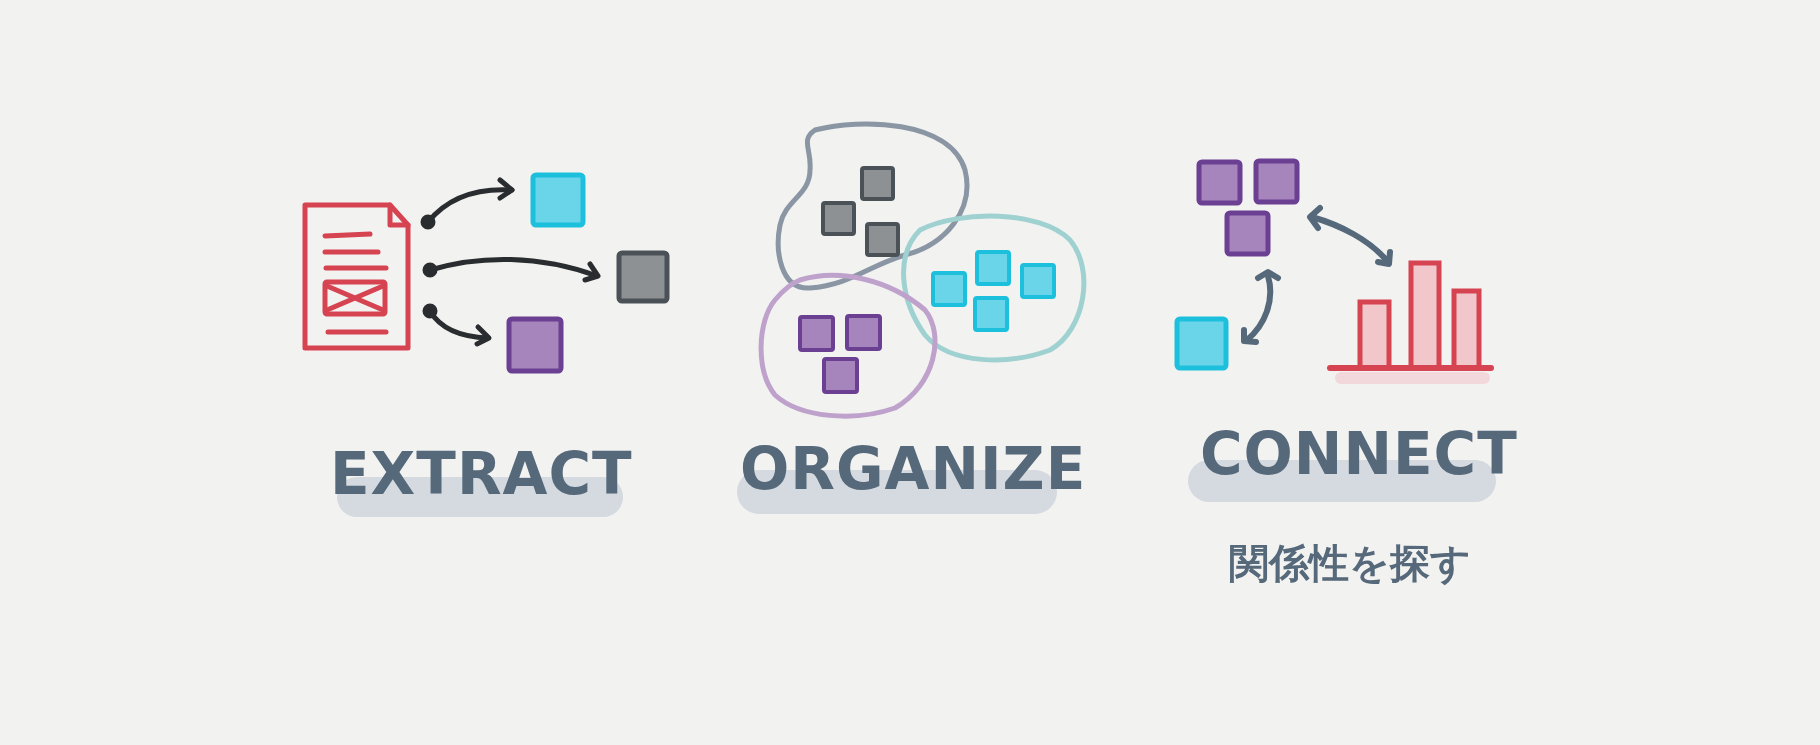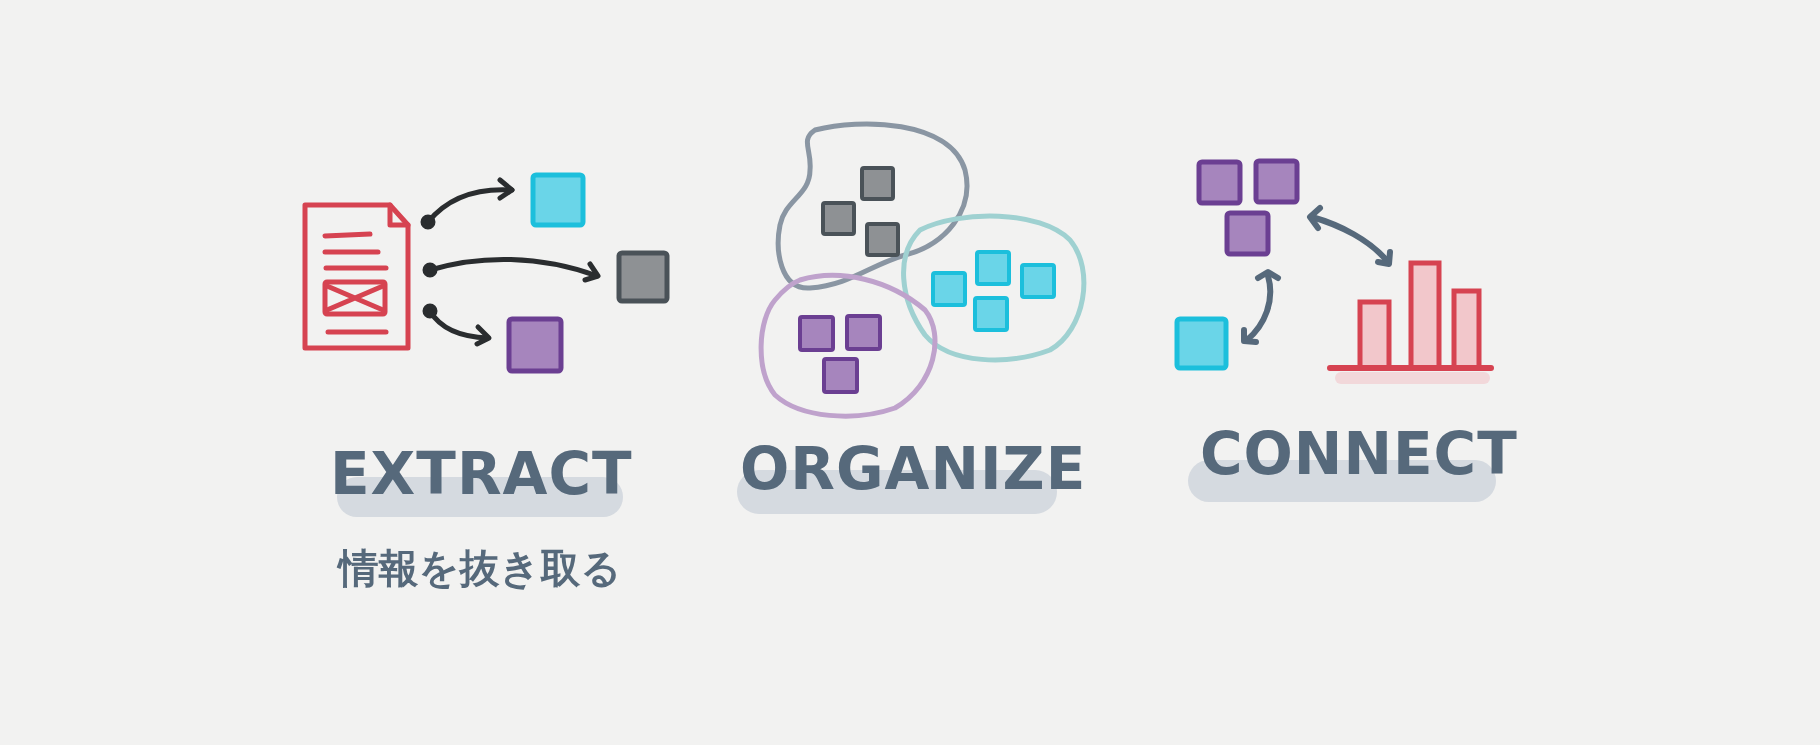--- a/index.html
+++ b/index.html
@@ -58,21 +58,20 @@
 
       <rect x="533" y="175" width="50" height="50" rx="3" fill="#6ad5e8" stroke="#1cbfdc" stroke-width="5"></rect>
       <rect x="619" y="253" width="48" height="48" rx="3" fill="#8e9194" stroke="#4a5258" stroke-width="5"></rect>
       <rect x="509" y="319" width="52" height="52" rx="3" fill="#a685bd" stroke="#6b3f92" stroke-width="5"></rect>
     </svg>
 
     <div class="title-highlight" style="left:337px;top:477px;width:286px;height:40px;"></div>
     <div class="title-wrap" style="left:330px;top:445px;width:300px;">
       <div class="title">EXTRACT</div>
     </div>
-    <div class="subtitle" style="left:300px;top:548px;width:360px;">情報を抜き取る</div>
   </div>
 
   <div class="section" style="left:0;top:0;width:1820px;height:745px;">
     <svg width="1820" height="745" style="left:0;top:0;">
 
       <g>
         <path d="M815 130 C860 118, 950 120, 965 170 C975 210, 945 245, 905 255 C870 265, 850 285, 810 288 C780 290, 775 250, 780 225 C785 200, 810 195, 810 170 C812 150, 800 140, 815 130 Z" fill="none" stroke="#8a96a3" stroke-width="5" stroke-linejoin="round"></path>
         <rect x="862" y="168" width="31" height="31" rx="2" fill="#8e9194" stroke="#4a5258" stroke-width="4"></rect>
         <rect x="823" y="203" width="31" height="31" rx="2" fill="#8e9194" stroke="#4a5258" stroke-width="4"></rect>
         <rect x="867" y="224" width="31" height="31" rx="2" fill="#8e9194" stroke="#4a5258" stroke-width="4"></rect>
@@ -126,15 +125,16 @@
         <rect x="1411" y="263" width="28" height="105" fill="#f2c7cb" stroke="#d64351" stroke-width="5"></rect>
         <rect x="1454" y="291" width="25" height="77" fill="#f2c7cb" stroke="#d64351" stroke-width="5"></rect>
         <path d="M1330 368 L1491 368" stroke="#d64351" stroke-width="6" stroke-linecap="round"></path>
       </g>
     </svg>
 
     <div class="title-highlight" style="left:1188px;top:460px;width:308px;height:42px;"></div>
     <div class="title-wrap" style="left:1200px;top:425px;width:280px;">
       <div class="title">CONNECT</div>
     </div>
+    <div class="subtitle" style="left:1170px;top:543px;width:360px;">関係性を探す</div>
   </div>
 
 </div>
 
 </body></html>

